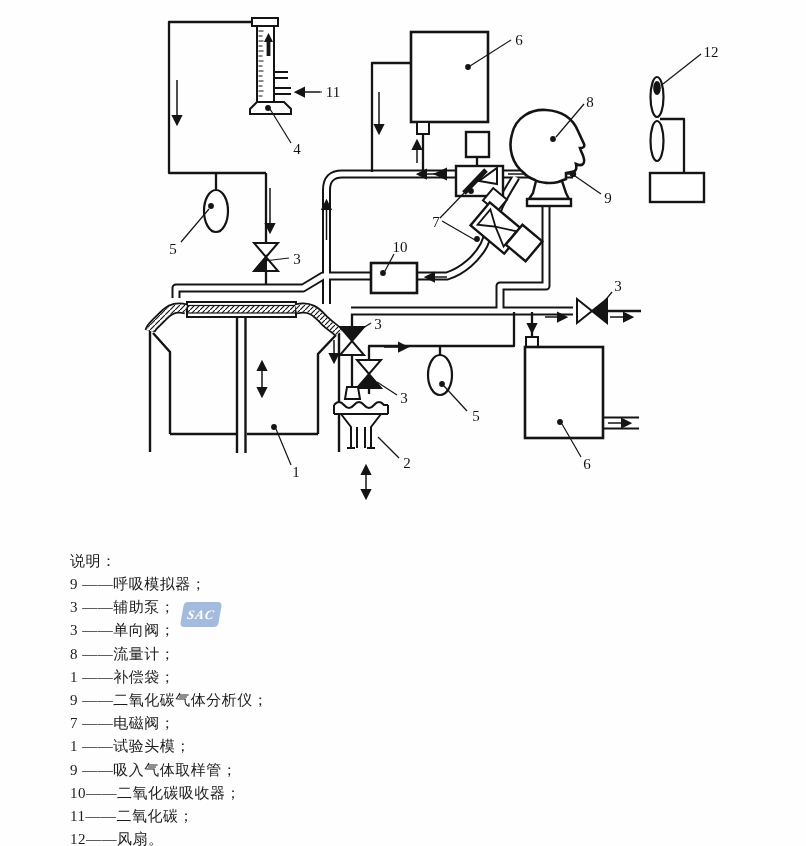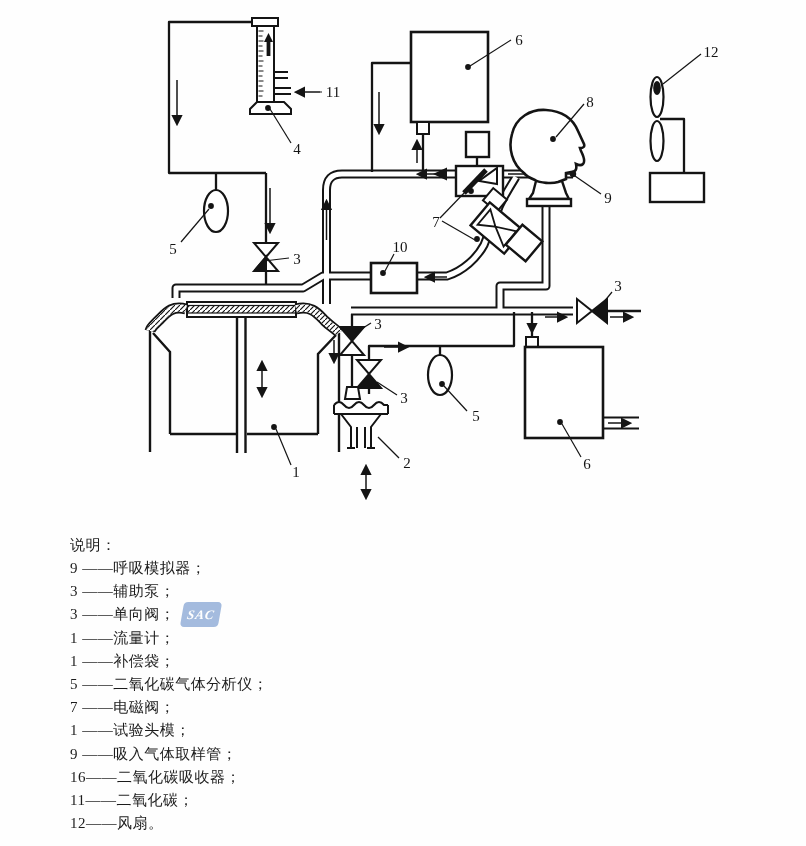--- a/index.html
+++ b/index.html
@@ -1,20 +1,20 @@
 <!DOCTYPE html>
 <html><head>
 <meta charset="utf-8">
 <style>
   html,body{margin:0;padding:0;}
   body{width:806px;height:846px;background:#ffffff;font-family:"Liberation Serif","DejaVu Serif",serif;}
   .page{position:relative;width:806px;height:846px;background:#fefefe;overflow:hidden;}
   svg.diagram{position:absolute;left:0;top:0;}
   svg .lbl{font-family:"Liberation Serif","DejaVu Serif",serif;font-size:15px;fill:#141414;}
-  .legend{position:absolute;left:0;top:0;width:806px;height:666px;pointer-events:none;}
+  .legend{position:absolute;left:0;top:16px;width:806px;height:666px;pointer-events:none;}
   .legend > div{position:absolute;left:70px;color:#1c1c1c;font-size:15px;letter-spacing:0.5px;white-space:nowrap;}
   .watermark{position:absolute;left:182px;top:602px;width:38px;height:25px;background:#5b86c4;opacity:0.55;transform:skewX(-10deg);border-radius:4px;color:#ffffff;font-style:italic;font-weight:bold;font-size:13px;display:flex;align-items:center;justify-content:center;letter-spacing:1px;}
 </style>
 </head>
 <body>
 
 <div class="page">
 
   <svg class="diagram" width="806" height="846" viewBox="0 0 806 846">
     <defs>
@@ -245,24 +245,24 @@
     </g>
   </svg>
 
   <div class="watermark">SAC</div>
 
   <div class="legend">
     <div style="top:536px">说明：</div>
     <div style="top:559px">9 ——呼吸模拟器；</div>
     <div style="top:582px">3 ——辅助泵；</div>
     <div style="top:605px">3 ——单向阀；</div>
-    <div style="top:629px">1 ——流量计；</div>
+    <div style="top:629px">8 ——流量计；</div>
     <div style="top:652px">1 ——补偿袋；</div>
-    <div style="top:675px">5 ——二氧化碳气体分析仪；</div>
+    <div style="top:675px">9 ——二氧化碳气体分析仪；</div>
     <div style="top:698px">7 ——电磁阀；</div>
     <div style="top:721px">1 ——试验头模；</div>
     <div style="top:745px">9 ——吸入气体取样管；</div>
-    <div style="top:768px">16——二氧化碳吸收器；</div>
+    <div style="top:768px">10——二氧化碳吸收器；</div>
     <div style="top:791px">11——二氧化碳；</div>
     <div style="top:814px">12——风扇。</div>
   </div>
 
 </div>
 
 </body></html>

